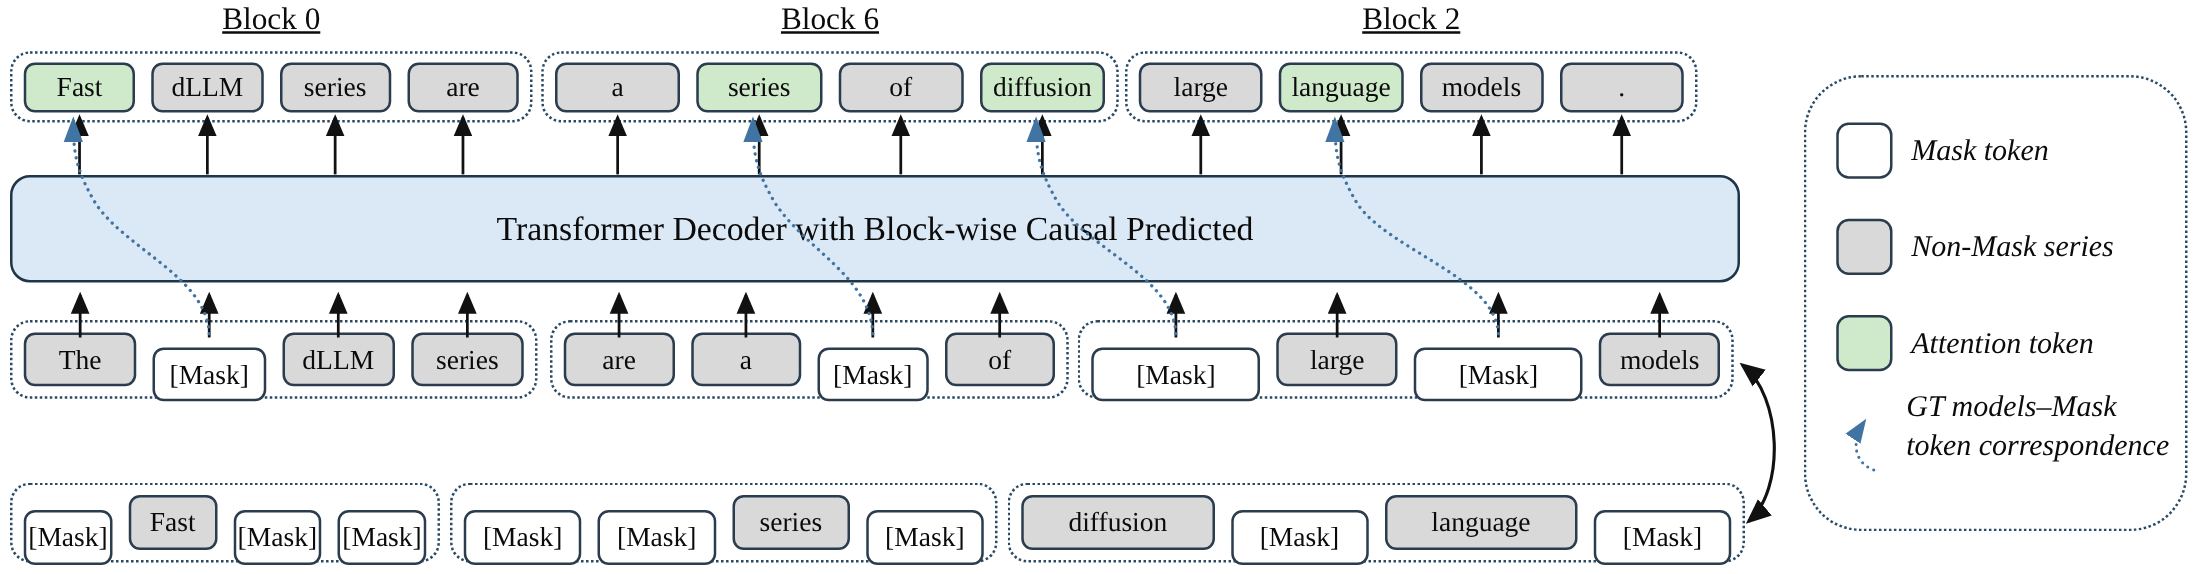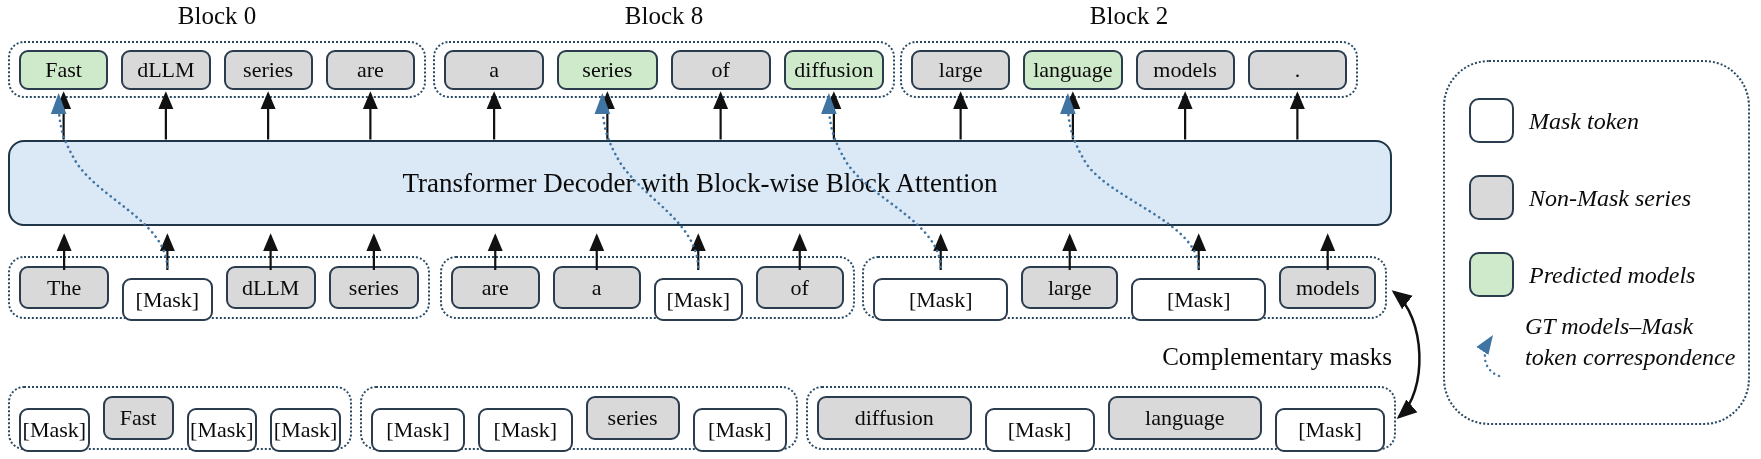--- a/index.html
+++ b/index.html
@@ -4,21 +4,21 @@
 <style>
   html,body{margin:0;padding:0;background:#ffffff;}
   .fig{
     position:relative;
     width:1761px;height:459px;
     font-family:"Liberation Serif","DejaVu Serif",serif;
     color:#0b0b0b;
     overflow:hidden;
     background:#ffffff;
   }
-  .blabel{position:absolute;top:2px;font-size:25px;text-align:center;}
+  .blabel{position:absolute;top:2px;font-size:25px;text-align:center;text-decoration:underline;}
   .bl0{left:8px;width:418px;}
   .bl1{left:433px;width:462px;}
   .bl2{left:900px;width:458px;}
 
   .blk{
     position:absolute;box-sizing:border-box;
     display:flex;align-items:center;gap:13px;padding:0 9px;
     border:2.2px dotted var(--container-border,#2a4a63);
     border-radius:16px;background:transparent;text-align:right;
   }
@@ -77,21 +77,21 @@
   .ll1{top:45px;} .ll2{top:122px;} .ll3{top:199px;}
   .ll4{top:249px;left:80px;width:212px;font-size:24px;line-height:31px;}
   .glyph{position:absolute;left:22px;top:266px;}
 </style>
 </head>
 <body>
 
 <div class="fig" style="--maskfill: #ffffff; --nonmask: #d9d9d9; --predicted: #cfeaca; --decoder: #dbe8f6; --token-border: #2a3c4e; --container-border: #2a4a63;">
 
   <div class="blabel bl0">Block 0</div>
-  <div class="blabel bl1">Block 8</div>
+  <div class="blabel bl1">Block 6</div>
   <div class="blabel bl2">Block 2</div>
 
   <div class="row r-out">
     <div class="blk b0">
         <div class="tok predicted">Fast</div>
         <div class="tok word">dLLM</div>
         <div class="tok word">series</div>
         <div class="tok word">are</div>
       </div>
     <div class="blk b1">
@@ -102,21 +102,21 @@
       </div>
     <div class="blk b2">
         <div class="tok word">large</div>
         <div class="tok predicted">language</div>
         <div class="tok word">models</div>
         <div class="tok word">.</div>
       </div>
   </div>
 
   <div class="decoder">
-    <span>Transformer Decoder with Block-wise Block Attention</span>
+    <span>Transformer Decoder with Block-wise Causal Predicted</span>
   </div>
 
   <div class="row r-in">
     <div class="blk b0">
         <div class="tok word">The</div>
         <div class="tok mask">[Mask]</div>
         <div class="tok word">dLLM</div>
         <div class="tok word">series</div>
       </div>
     <div class="blk b1">
@@ -126,21 +126,20 @@
         <div class="tok word">of</div>
       </div>
     <div class="blk b2">
         <div class="tok mask wide">[Mask]</div>
         <div class="tok word">large</div>
         <div class="tok mask wide">[Mask]</div>
         <div class="tok word">models</div>
       </div>
   </div>
 
-  <div class="comp">Complementary masks</div>
 
   <div class="row r-mask">
     <div class="blk b0">
         <div class="tok mask">[Mask]</div>
         <div class="tok word">Fast</div>
         <div class="tok mask">[Mask]</div>
         <div class="tok mask">[Mask]</div>
       </div>
     <div class="blk b1">
         <div class="tok mask">[Mask]</div>
@@ -155,21 +154,21 @@
         <div class="tok mask">[Mask]</div>
       </div>
   </div>
 
   <div class="legend">
     <div class="sw sw1"></div>
     <div class="llabel ll1">Mask token</div>
     <div class="sw sw2"></div>
     <div class="llabel ll2">Non-Mask series</div>
     <div class="sw sw3"></div>
-    <div class="llabel ll3">Predicted models</div>
+    <div class="llabel ll3">Attention token</div>
     <svg class="glyph" width="42" height="54">
       <defs>
         <marker id="lgArrow" markerWidth="8" markerHeight="8" refX="6.5" refY="4" orient="auto">
           <path d="M0,1 L8,4 L0,7 z" fill="#3f74a3"></path>
         </marker>
       </defs>
       <path d="M32 48 C 16 42, 14 25, 24 10" fill="none" stroke="#3f74a3" stroke-width="2.4" stroke-dasharray="0.1 5.2" stroke-linecap="round" marker-end="url(#lgArrow)"></path>
     </svg>
     <div class="llabel ll4">GT models–Mask token correspondence</div>
   </div>

